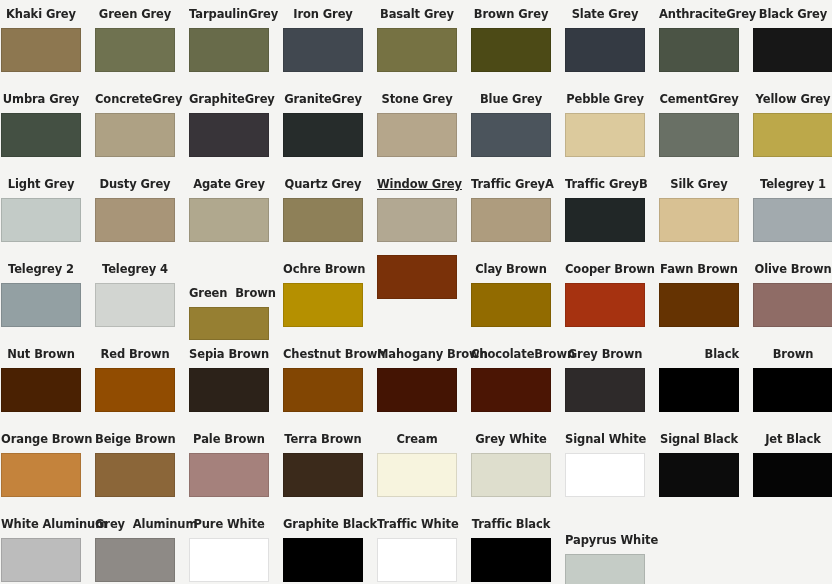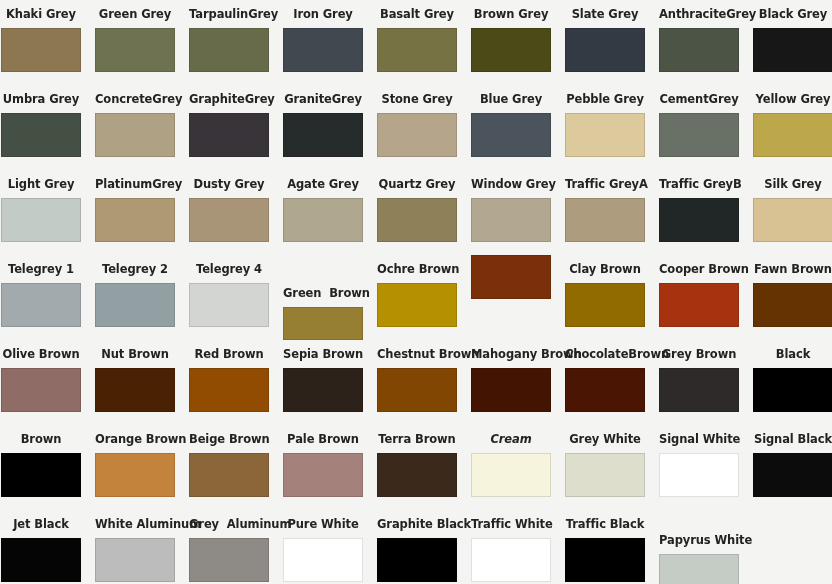--- a/index.html
+++ b/index.html
@@ -127,37 +127,33 @@
     </div>
     <div class="swatch-cell">
       <div class="swatch-label" style="color: rgb(35, 35, 35);">Yellow Grey</div>
       <div class="swatch-chip" style="background-color: rgb(188, 168, 74);"></div>
     </div>
     <div class="swatch-cell">
       <div class="swatch-label" style="color: rgb(35, 35, 35);">Light Grey</div>
       <div class="swatch-chip" style="background-color: rgb(195, 203, 199);"></div>
     </div>
     <div class="swatch-cell">
-      <div class="swatch-label" style="color: rgb(35, 35, 35);">PlatinumGrey</div>
-      <div class="swatch-chip" style="background-color: rgb(174, 153, 115);"></div>
-    </div>
-    <div class="swatch-cell">
       <div class="swatch-label" style="color: rgb(35, 35, 35);">Dusty Grey</div>
       <div class="swatch-chip" style="background-color: rgb(168, 149, 120);"></div>
     </div>
     <div class="swatch-cell">
       <div class="swatch-label" style="color: rgb(35, 35, 35);">Agate Grey</div>
       <div class="swatch-chip" style="background-color: rgb(176, 168, 142);"></div>
     </div>
     <div class="swatch-cell">
       <div class="swatch-label" style="color: rgb(35, 35, 35);">Quartz Grey</div>
       <div class="swatch-chip" style="background-color: rgb(142, 128, 88);"></div>
     </div>
     <div class="swatch-cell">
-      <div class="swatch-label" style="color: rgb(35, 35, 35);">Window Grey</div>
+      <div class="swatch-label" style="color: rgb(35, 35, 35); text-decoration: underline;">Window Grey</div>
       <div class="swatch-chip" style="background-color: rgb(178, 168, 146);"></div>
     </div>
     <div class="swatch-cell">
       <div class="swatch-label" style="color: rgb(35, 35, 35);">Traffic GreyA</div>
       <div class="swatch-chip" style="background-color: rgb(174, 156, 126);"></div>
     </div>
     <div class="swatch-cell">
       <div class="swatch-label" style="color: rgb(35, 35, 35);">Traffic GreyB</div>
       <div class="swatch-chip" style="background-color: rgb(33, 39, 39);"></div>
     </div>
@@ -226,21 +222,21 @@
     </div>
     <div class="swatch-cell">
       <div class="swatch-label" style="color: rgb(35, 35, 35);">ChocolateBrown</div>
       <div class="swatch-chip" style="background-color: rgb(75, 21, 4);"></div>
     </div>
     <div class="swatch-cell">
       <div class="swatch-label" style="color: rgb(35, 35, 35);">Grey Brown</div>
       <div class="swatch-chip" style="background-color: rgb(46, 42, 42);"></div>
     </div>
     <div class="swatch-cell">
-      <div class="swatch-label" style="color: rgb(35, 35, 35);">Black</div>
+      <div class="swatch-label" style="color: rgb(35, 35, 35); text-align: right;">Black</div>
       <div class="swatch-chip" style="background-color: rgb(0, 0, 0);"></div>
     </div>
     <div class="swatch-cell">
       <div class="swatch-label" style="color: rgb(35, 35, 35);">Brown</div>
       <div class="swatch-chip" style="background-color: rgb(0, 0, 0);"></div>
     </div>
     <div class="swatch-cell">
       <div class="swatch-label" style="color: rgb(35, 35, 35);">Orange Brown</div>
       <div class="swatch-chip" style="background-color: rgb(196, 131, 60);"></div>
     </div>
@@ -250,21 +246,21 @@
     </div>
     <div class="swatch-cell">
       <div class="swatch-label" style="color: rgb(35, 35, 35);">Pale Brown</div>
       <div class="swatch-chip" style="background-color: rgb(165, 129, 124);"></div>
     </div>
     <div class="swatch-cell">
       <div class="swatch-label" style="color: rgb(35, 35, 35);">Terra Brown</div>
       <div class="swatch-chip" style="background-color: rgb(59, 42, 27);"></div>
     </div>
     <div class="swatch-cell">
-      <div class="swatch-label" style="color: rgb(35, 35, 35); font-style: italic;">Cream</div>
+      <div class="swatch-label" style="color: rgb(35, 35, 35);">Cream</div>
       <div class="swatch-chip" style="background-color: rgb(247, 244, 222);"></div>
     </div>
     <div class="swatch-cell">
       <div class="swatch-label" style="color: rgb(35, 35, 35);">Grey White</div>
       <div class="swatch-chip" style="background-color: rgb(222, 222, 205);"></div>
     </div>
     <div class="swatch-cell">
       <div class="swatch-label" style="color: rgb(35, 35, 35);">Signal White</div>
       <div class="swatch-chip" style="background-color: rgb(255, 255, 255);"></div>
     </div>

